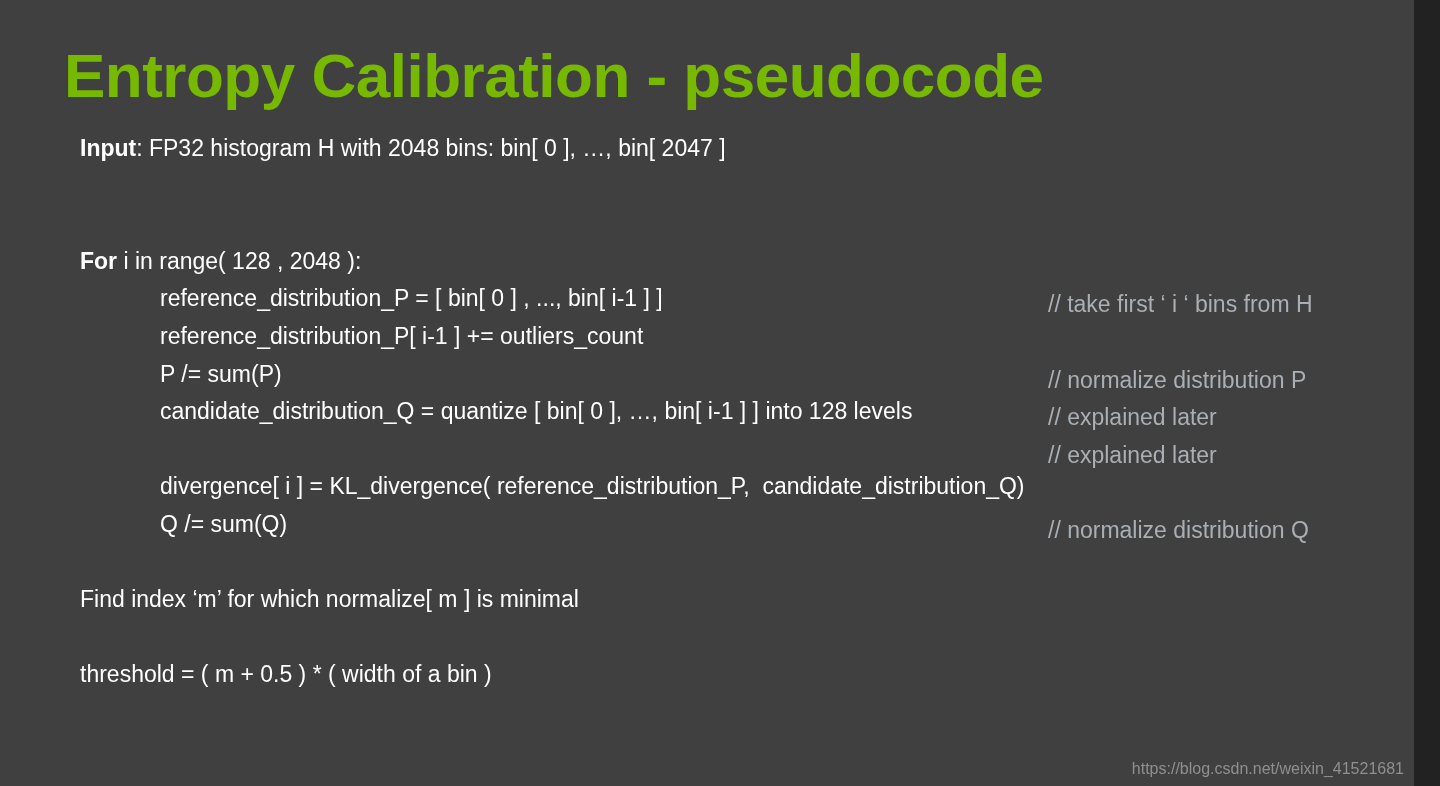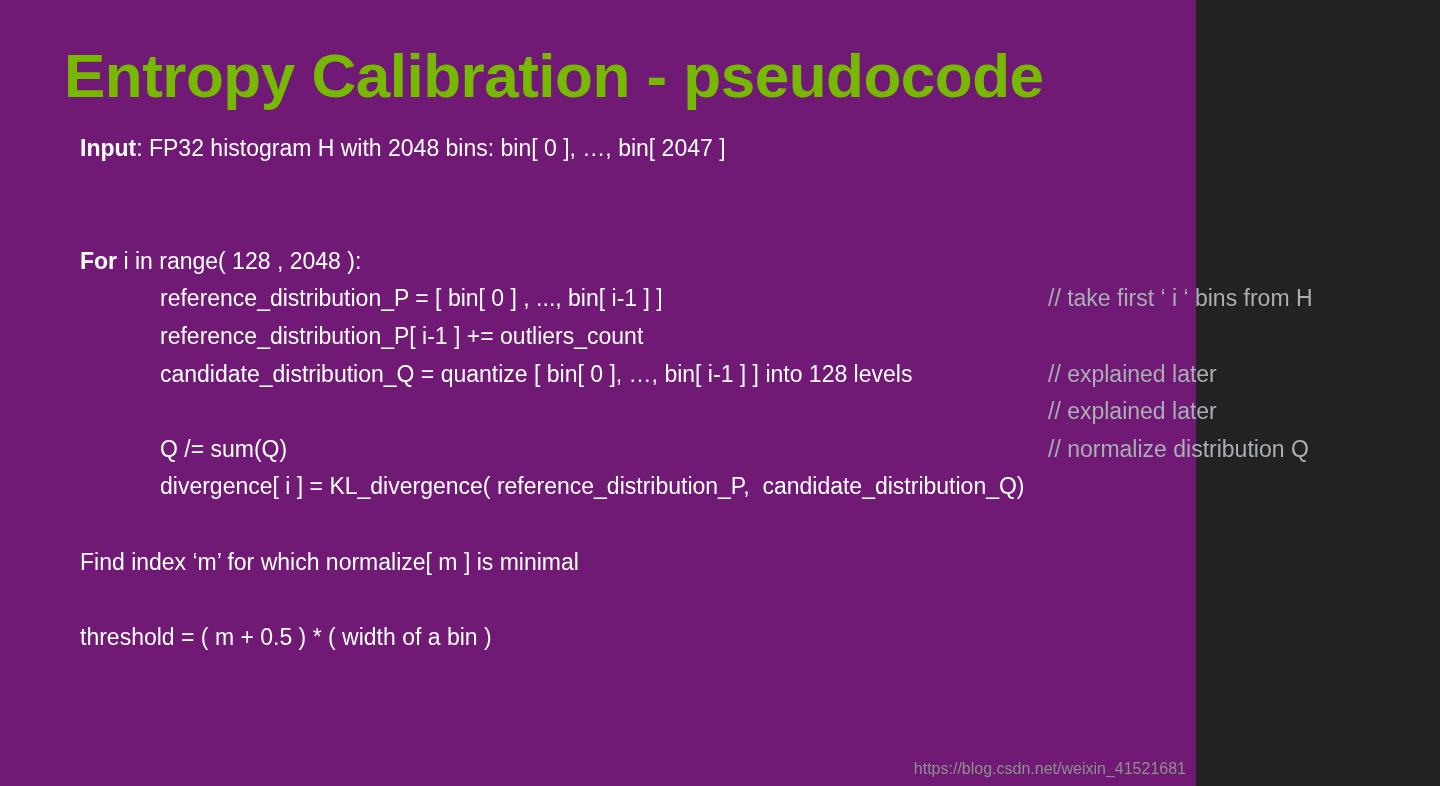--- a/index.html
+++ b/index.html
@@ -10,23 +10,23 @@
   body {
     width: 1440px;
     height: 786px;
     background: #222222;
     font-family: "Liberation Sans", sans-serif;
     overflow: hidden;
   }
 
   .slide {
     position: relative;
-    width: 1196px;
+    width: 1414px;
     height: 786px;
-    background: #701a75;
+    background: #404040;
     box-sizing: border-box;
   }
 
   .slide-title {
     position: absolute;
     left: 64px;
     top: 43px;
     margin: 0;
     font-family: "Liberation Sans", sans-serif;
     font-size: 62px;
@@ -67,21 +67,21 @@
   .indent-1 .txt { margin-left: 96px; }
 
   .kw {
     font-weight: bold;
     color: #ffffff;
   }
 
   .comment {
     position: absolute;
     left: 984px;
-    top: 0;
+    top: 6px;
     color: #a9afb4;
     white-space: pre;
     font-weight: normal;
   }
 
   .watermark {
     position: absolute;
     right: 10px;
     bottom: 8px;
     font-family: "Liberation Sans", sans-serif;
@@ -97,24 +97,25 @@
 
   <h1 class="slide-title">Entropy Calibration - pseudocode</h1>
 
   <div class="code-block">
       <div class="code-line indent-0"><span class="txt"><span class="kw">Input</span>: FP32 histogram H with 2048 bins: bin[ 0 ], …, bin[ 2047 ]</span></div>
       <div class="code-line indent-0 blank"><span class="txt"></span></div>
       <div class="code-line indent-0 blank"><span class="txt"></span></div>
       <div class="code-line indent-0"><span class="txt"><span class="kw">For</span> i in range( 128 , 2048 ):</span></div>
       <div class="code-line indent-1"><span class="txt">reference_distribution_P = [ bin[ 0 ] , ..., bin[ i-1 ] ]</span><span class="comment">// take first ‘ i ‘ bins from H</span></div>
       <div class="code-line indent-1"><span class="txt">reference_distribution_P[ i-1 ] += outliers_count</span></div>
+      <div class="code-line indent-1"><span class="txt">P /= sum(P)</span><span class="comment">// normalize distribution P</span></div>
       <div class="code-line indent-1"><span class="txt">candidate_distribution_Q = quantize [ bin[ 0 ], …, bin[ i-1 ] ] into 128 levels</span><span class="comment">// explained later</span></div>
       <div class="code-line indent-1"><span class="comment">// explained later</span></div>
+      <div class="code-line indent-1"><span class="txt">divergence[ i ] = KL_divergence( reference_distribution_P,  candidate_distribution_Q)</span></div>
       <div class="code-line indent-1"><span class="txt">Q /= sum(Q)</span><span class="comment">// normalize distribution Q</span></div>
-      <div class="code-line indent-1"><span class="txt">divergence[ i ] = KL_divergence( reference_distribution_P,  candidate_distribution_Q)</span></div>
       <div class="code-line indent-0 blank"><span class="txt"></span></div>
       <div class="code-line indent-0"><span class="txt">Find index ‘m’ for which normalize[ m ] is minimal</span></div>
       <div class="code-line indent-0 blank"><span class="txt"></span></div>
       <div class="code-line indent-0"><span class="txt">threshold = ( m + 0.5 ) * ( width of a bin )</span></div>
     </div>
 
   <div class="watermark">https://blog.csdn.net/weixin_41521681</div>
 
 </div>
 

